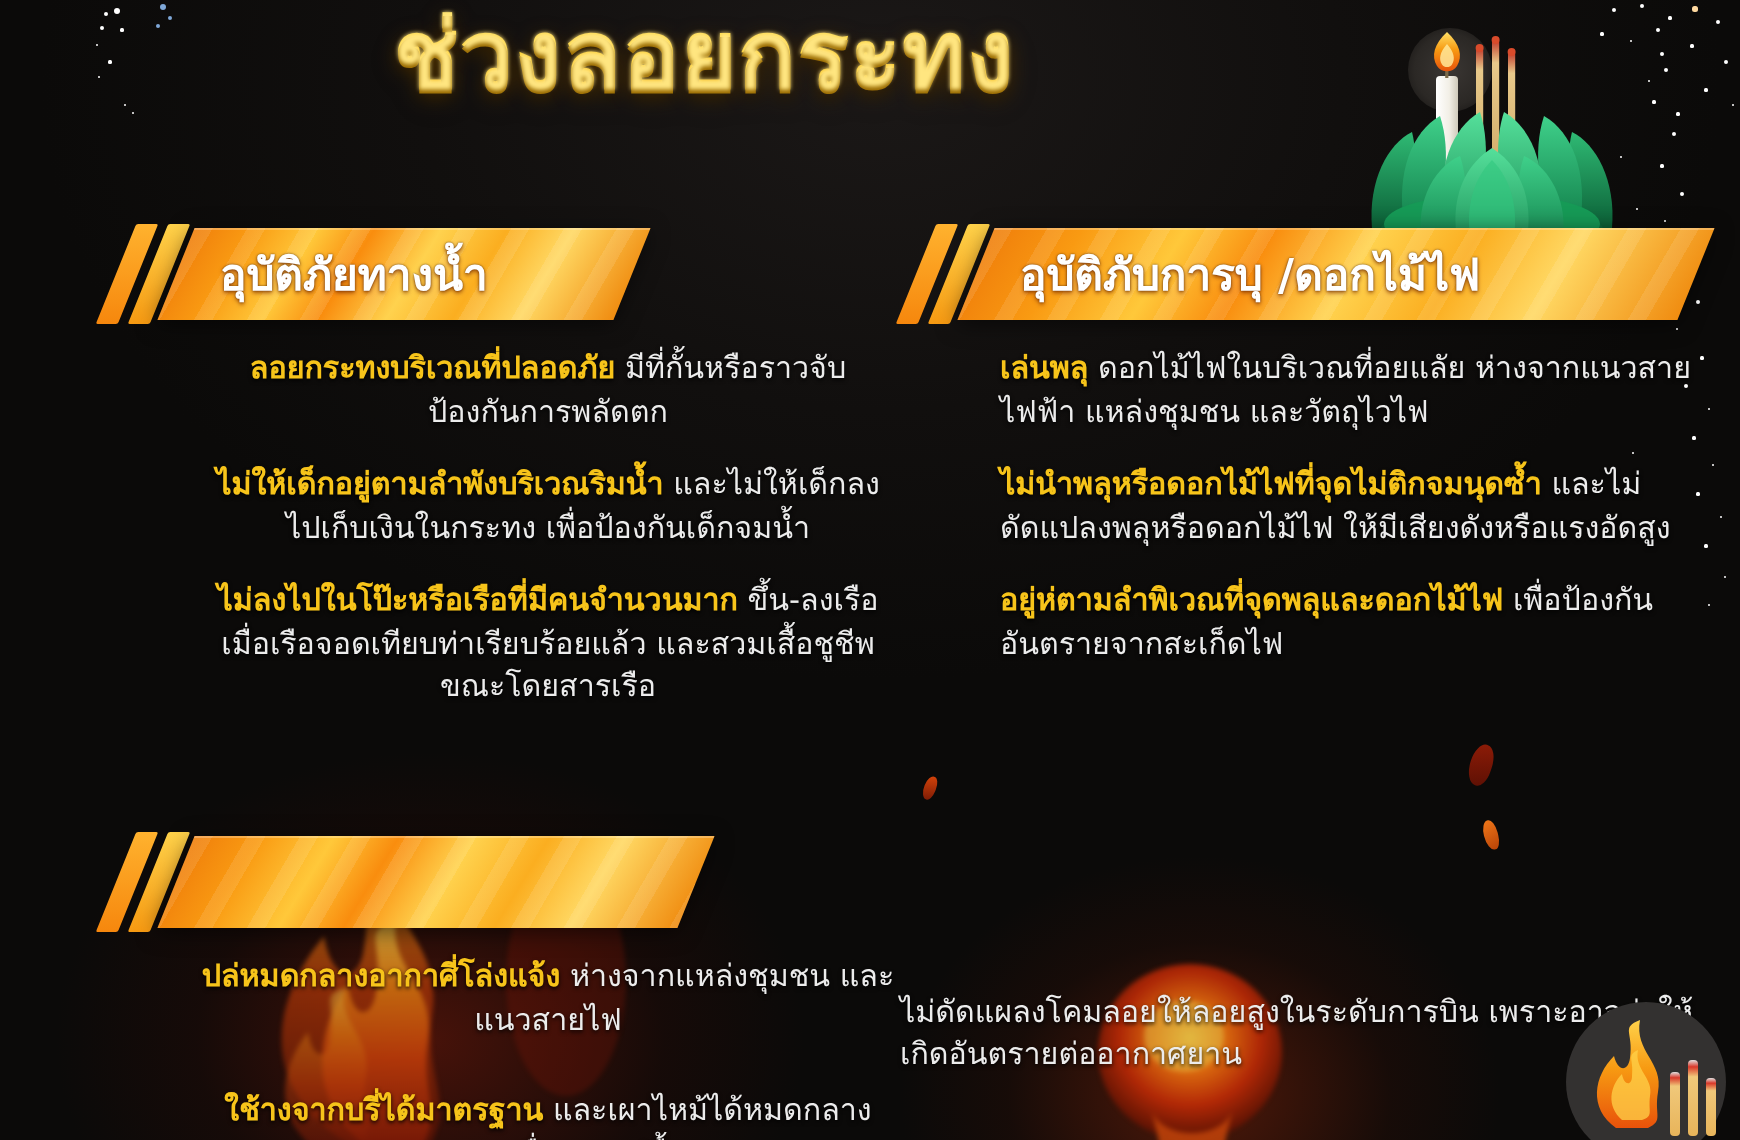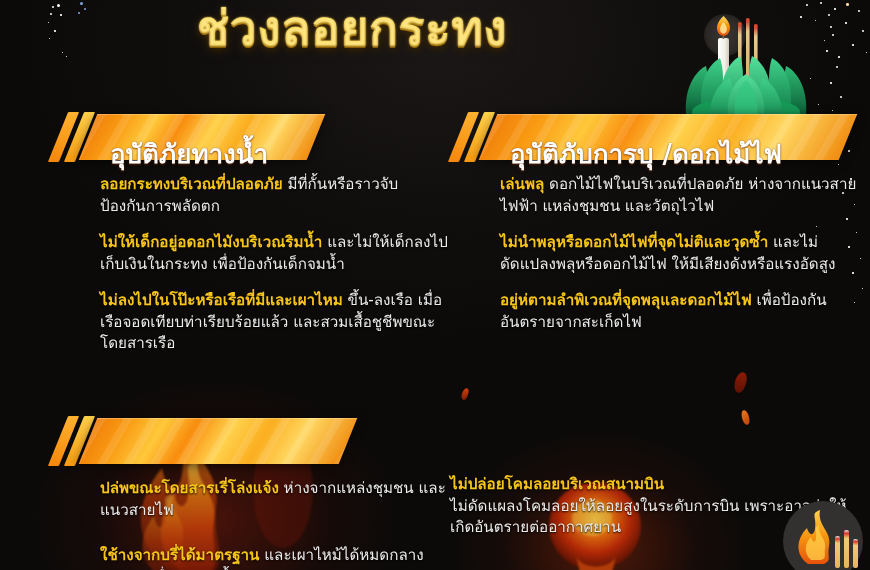--- a/index.html
+++ b/index.html
@@ -94,24 +94,24 @@
   .banner::after{
     content:"";
     position:absolute; inset:0;
     background:repeating-linear-gradient(100deg,
       rgba(255,255,255,.10) 0px,
       rgba(255,255,255,.10) 9px,
       rgba(255,255,255,0) 9px,
       rgba(255,255,255,0) 26px);
   }
   .banner-text{
-    position:absolute; left:30px; top:16px; height:46px;
+    position:absolute; left:30px; top:0; height:46px;
     display:flex; align-items:center;
     padding:0 26px 0 22px;
-    font-size:26px; font-weight:bold; color:#ffffff;
+    font-size:22px; font-weight:bold; color:#ffffff;
     white-space:nowrap;
     text-shadow:0 1px 2px rgba(120,40,0,.75), 0 0 1px rgba(0,0,0,.6);
     z-index:3;
     text-align:right;
   }
 
   
   .items{ margin-top:14px; }
   .item{ margin-bottom:15px; }
   .item p{
@@ -126,21 +126,21 @@
     text-shadow:0 1px 2px rgba(0,0,0,.95);
   }
 
   
   #sec-water    { left:58px;  top:114px; width:390px; }
   #sec-firework { left:458px; top:114px; width:400px; }
   #sec-lantern  { left:58px;  top:418px; width:390px; }
   #sec-lantern-right{ left:450px; top:474px; width:400px; }
 
   #sec-water .items,
-  #sec-lantern .items{ padding-left:42px; }
+  #sec-lantern .items{ padding-left:42px;text-align:center; }
   #sec-firework .items{ padding-left:42px; }
   #sec-lantern-right .items{ margin-top:0; }
 
   
   .corner-badge{ position:absolute; right:4px; bottom:-14px; width:86px; height:86px; }
 </style>
 </head>
 <body>
 
 <div id="stage">
@@ -315,68 +315,68 @@
       <div class="slash s1"></div>
       <div class="slash s2"></div>
       <div class="banner" style="width:228px;"></div>
       <div class="banner-text">อุบัติภัยทางน้ำ</div>
     </div>
     <div class="items">
       <div class="item">
         <p><span class="lead">ลอยกระทงบริเวณที่ปลอดภัย</span><span> มีที่กั้นหรือราวจับ ป้องกันการพลัดตก</span></p>
       </div>
       <div class="item">
-        <p><span class="lead">ไม่ให้เด็กอยู่อดอกไมังบริเวณริมน้ำ</span><span> และไม่ให้เด็กลงไปเก็บเงินในกระทง เพื่อป้องกันเด็กจมน้ำ</span></p>
-      </div>
-      <div class="item">
-        <p><span class="lead">ไม่ลงไปในโป๊ะหรือเรือที่มีและเผาไหม</span><span> ขึ้น-ลงเรือ เมื่อเรือจอดเทียบท่าเรียบร้อยแล้ว และสวมเสื้อชูชีพขณะโดยสารเรือ</span></p>
+        <p><span class="lead">ไม่ให้เด็กอยู่ตามลำพังบริเวณริมน้ำ</span><span> และไม่ให้เด็กลงไปเก็บเงินในกระทง เพื่อป้องกันเด็กจมน้ำ</span></p>
+      </div>
+      <div class="item">
+        <p><span class="lead">ไม่ลงไปในโป๊ะหรือเรือที่มีคนจำนวนมาก</span><span> ขึ้น-ลงเรือ เมื่อเรือจอดเทียบท่าเรียบร้อยแล้ว และสวมเสื้อชูชีพขณะโดยสารเรือ</span></p>
       </div>
     </div>
   </section>
 
   <section class="section" id="sec-firework">
     <div class="banner-wrap">
       <div class="slash s1"></div>
       <div class="slash s2"></div>
       <div class="banner" style="width:360px;"></div>
       <div class="banner-text">อุบัติภับการบุ /ดอกไม้ไฟ</div>
     </div>
     <div class="items">
       <div class="item">
-        <p><span class="lead">เล่นพลุ</span><span> ดอกไม้ไฟในบริเวณที่ปลอดภัย ห่างจากแนวสายไฟฟ้า แหล่งชุมชน และวัตถุไวไฟ</span></p>
-      </div>
-      <div class="item">
-        <p><span class="lead">ไม่นำพลุหรือดอกไม้ไฟที่จุดไม่ติและวุดซ้ำ</span><span> และไม่ดัดแปลงพลุหรือดอกไม้ไฟ ให้มีเสียงดังหรือแรงอัดสูง</span></p>
+        <p><span class="lead">เล่นพลุ</span><span> ดอกไม้ไฟในบริเวณที่อยแลัย ห่างจากแนวสายไฟฟ้า แหล่งชุมชน และวัตถุไวไฟ</span></p>
+      </div>
+      <div class="item">
+        <p><span class="lead">ไม่นำพลุหรือดอกไม้ไฟที่จุดไม่ติกจมนุดซ้ำ</span><span> และไม่ดัดแปลงพลุหรือดอกไม้ไฟ ให้มีเสียงดังหรือแรงอัดสูง</span></p>
       </div>
       <div class="item">
         <p><span class="lead">อยู่ห่ตามลำพิเวณที่จุดพลุและดอกไม้ไฟ</span><span> เพื่อป้องกันอันตรายจากสะเก็ดไฟ</span></p>
       </div>
     </div>
   </section>
 
   <section class="section" id="sec-lantern">
     <div class="banner-wrap">
       <div class="slash s1"></div>
       <div class="slash s2"></div>
       <div class="banner" style="width:260px;"></div>
     </div>
     <div class="items">
       <div class="item">
-        <p><span class="lead">ปล่พขณะโดยสารเรี่โล่งแจ้ง</span><span> ห่างจากแหล่งชุมชน และแนวสายไฟ</span></p>
+        <p><span class="lead">ปล่หมดกลางอากาศี่โล่งแจ้ง</span><span> ห่างจากแหล่งชุมชน และแนวสายไฟ</span></p>
       </div>
       <div class="item" style="margin-top:24px;">
         <p><span class="lead">ใช้างจากบรี่ได้มาตรฐาน</span><span> และเผาไหม้ได้หมดกลางอากาศ เมื่อตกลงสู่พื้น</span></p>
       </div>
     </div>
   </section>
 
   <section class="section" id="sec-lantern-right">
     <div class="items">
       <div class="item">
-        <p><span class="lead">ไม่ปล่อยโคมลอยบริเวณสนามบิน</span><br><span> ไม่ดัดแผลงโคมลอยให้ลอยสูงในระดับการบิน เพราะอาจก่อให้เกิดอันตรายต่ออากาศยาน</span></p>
+        <p><br><span> ไม่ดัดแผลงโคมลอยให้ลอยสูงในระดับการบิน เพราะอาจก่อให้เกิดอันตรายต่ออากาศยาน</span></p>
       </div>
     </div>
   </section>
 
   <svg class="corner-badge" viewBox="0 0 86 86">
     <defs>
       <linearGradient id="bflame" x1="0" y1="1" x2="0" y2="0">
         <stop offset="0%" stop-color="#e8520a"></stop>
           <stop offset="55%" stop-color="#f79a12"></stop>
           <stop offset="100%" stop-color="#ffd24a"></stop>

